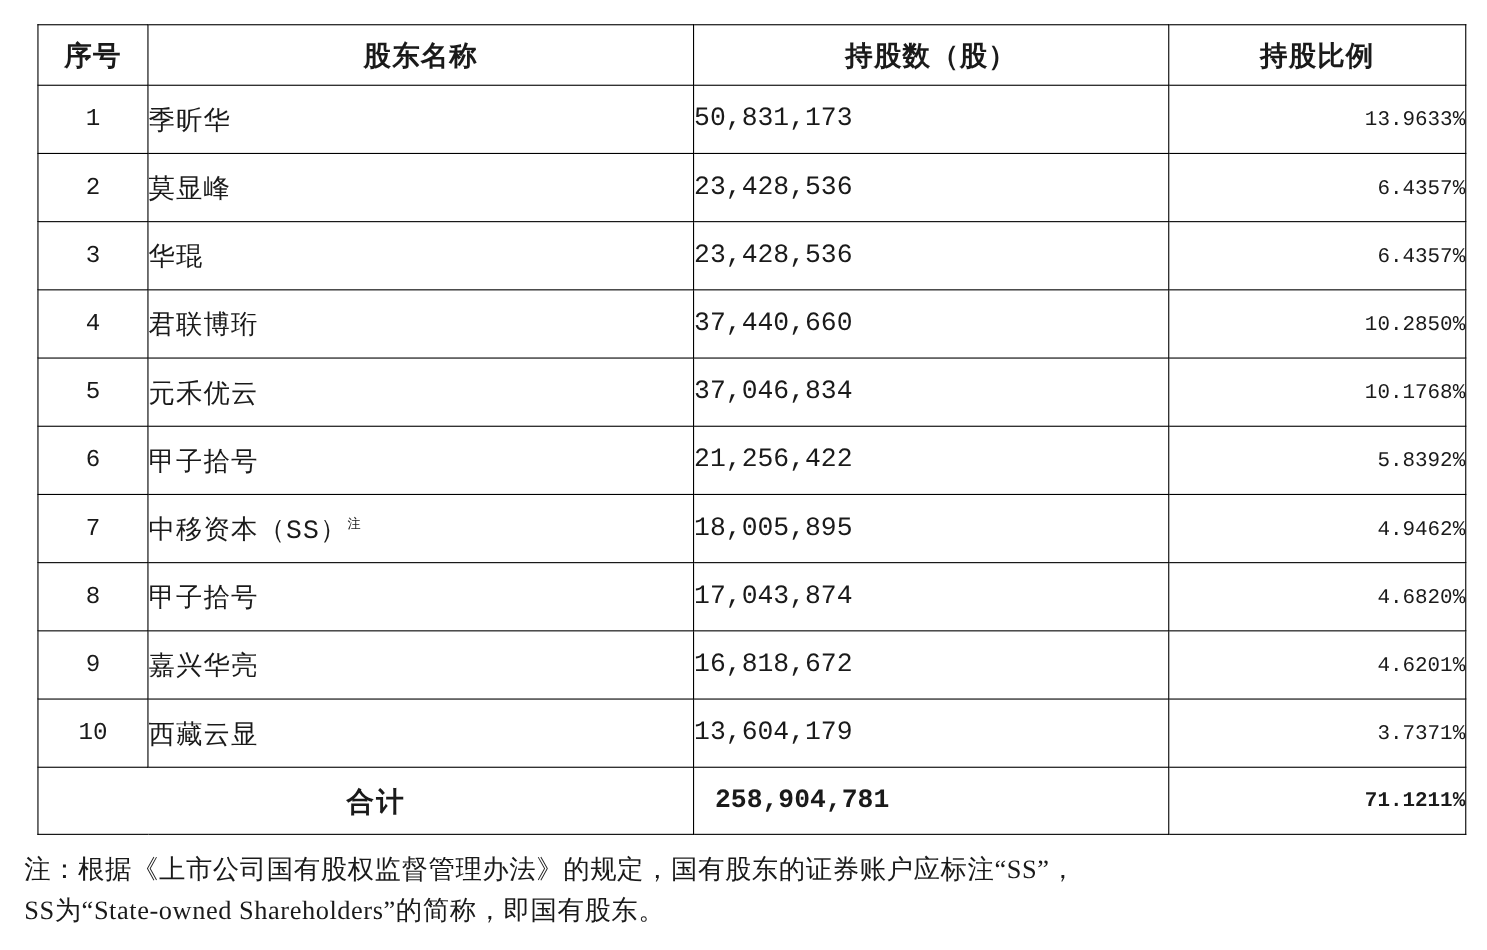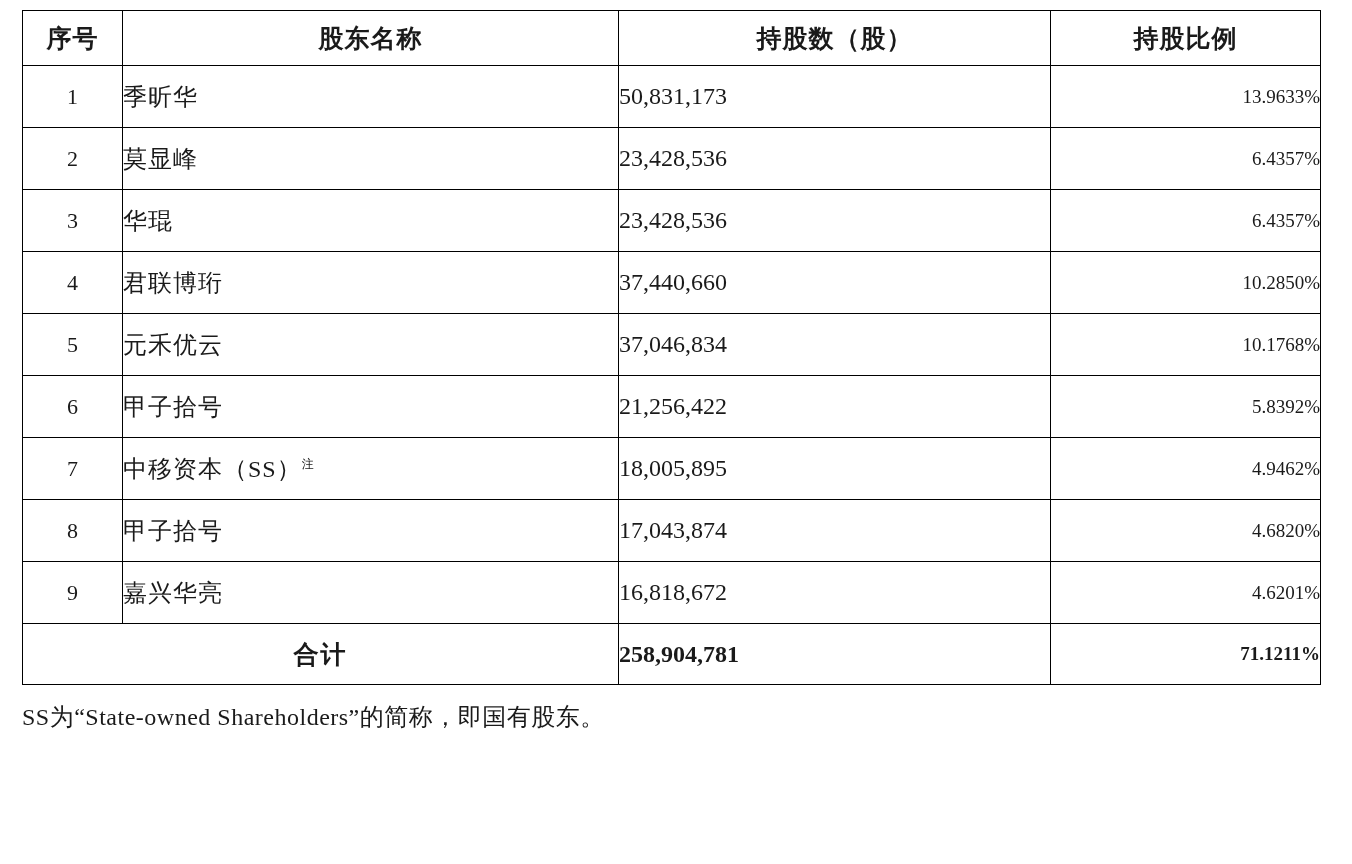--- a/index.html
+++ b/index.html
@@ -18,21 +18,22 @@
     position: relative;
     width: 1352px;
     height: 864px;
     box-sizing: border-box;
     padding: 10px 22px 0 22px;
   }
   table.shareholders {
     border-collapse: collapse;
     width: 1298px;
     table-layout: fixed;
-    margin: 0;
+    margin: 12px;
+    font-family: Liberation Mono, monospace;
   }
   table.shareholders td,
   table.shareholders th {
     border: 1.6px solid #000000;
     padding: 0;
     vertical-align: middle;
   }
   col.c-no    { width: 100px; }
   col.c-name  { width: 496px; }
   col.c-shares{ width: 432px; }
@@ -68,20 +69,21 @@
     font-size: 24px;
   }
   td.ratio {
     text-align: right;
     padding-right: 12px;
     font-size: 19px;
   }
   tr.total td {
     font-weight: bold;
     height: 60px;
+    padding-left: 19px;
   }
   tr.total td.total-label {
     text-align: center;
     font-size: 25px;
     letter-spacing: 2px;
   }
   tr.total td.shares,
   tr.total td.ratio {
     font-weight: bold;
   }
@@ -164,25 +166,32 @@
         <td class="name">甲子拾号</td>
         <td class="shares">17,043,874</td>
         <td class="ratio">4.6820%</td>
       </tr>
       <tr>
         <td class="no">9</td>
         <td class="name">嘉兴华亮</td>
         <td class="shares">16,818,672</td>
         <td class="ratio">4.6201%</td>
       </tr>
+      <tr>
+        <td class="no">10</td>
+        <td class="name">西藏云显</td>
+        <td class="shares">13,604,179</td>
+        <td class="ratio">3.7371%</td>
+      </tr>
       <tr class="total">
         <td class="total-label" colspan="2">合计</td>
         <td class="shares">258,904,781</td>
         <td class="ratio">71.1211%</td>
       </tr>
     </tbody>
   </table>
 
   <div class="note">
+    <span>注：根据《上市公司国有股权监督管理办法》的规定，国有股东的证券账户应标注“SS”，</span>
     <span class="line2">SS为“State-owned Shareholders”的简称，即国有股东。</span>
   </div>
 
 </div>
 
 </body></html>

